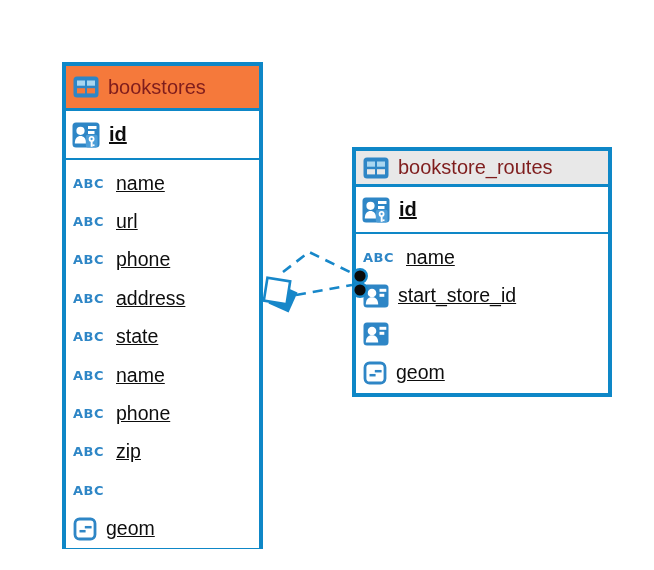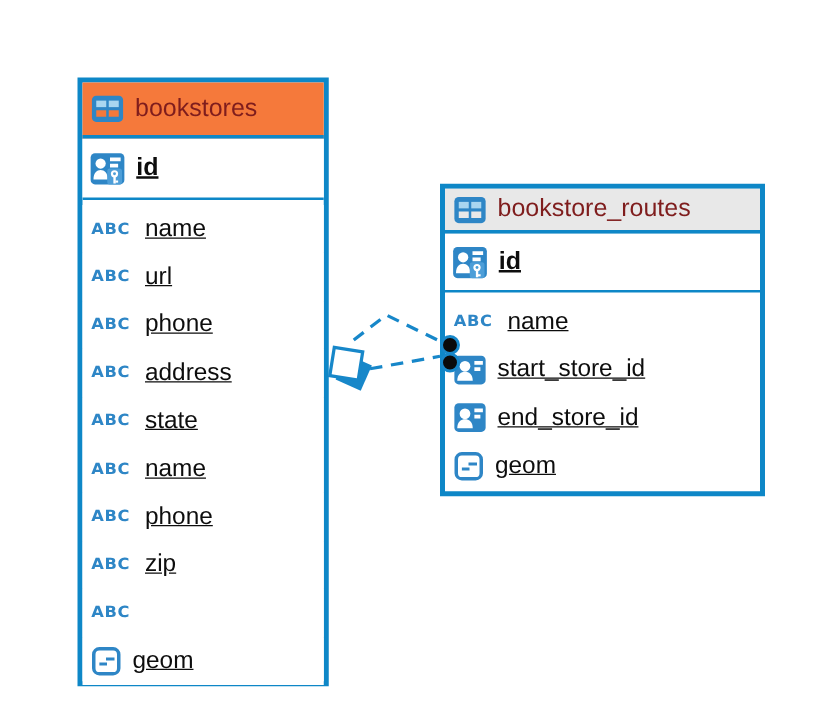--- a/index.html
+++ b/index.html
@@ -200,21 +200,20 @@
             </svg>
         </span>
         <span class="label">start_store_id</span>
       </div>
       <div class="col-row">
         <span class="icon">
           <svg width="26" height="24">
               <use href="#i-fk"></use>
             </svg>
         </span>
-        <span class="label">end_store_id</span>
       </div>
       <div class="col-row">
         <span class="icon">
           <svg width="24" height="24">
               <use href="#i-geom"></use>
             </svg>
         </span>
         <span class="label">geom</span>
       </div>
     </div>

